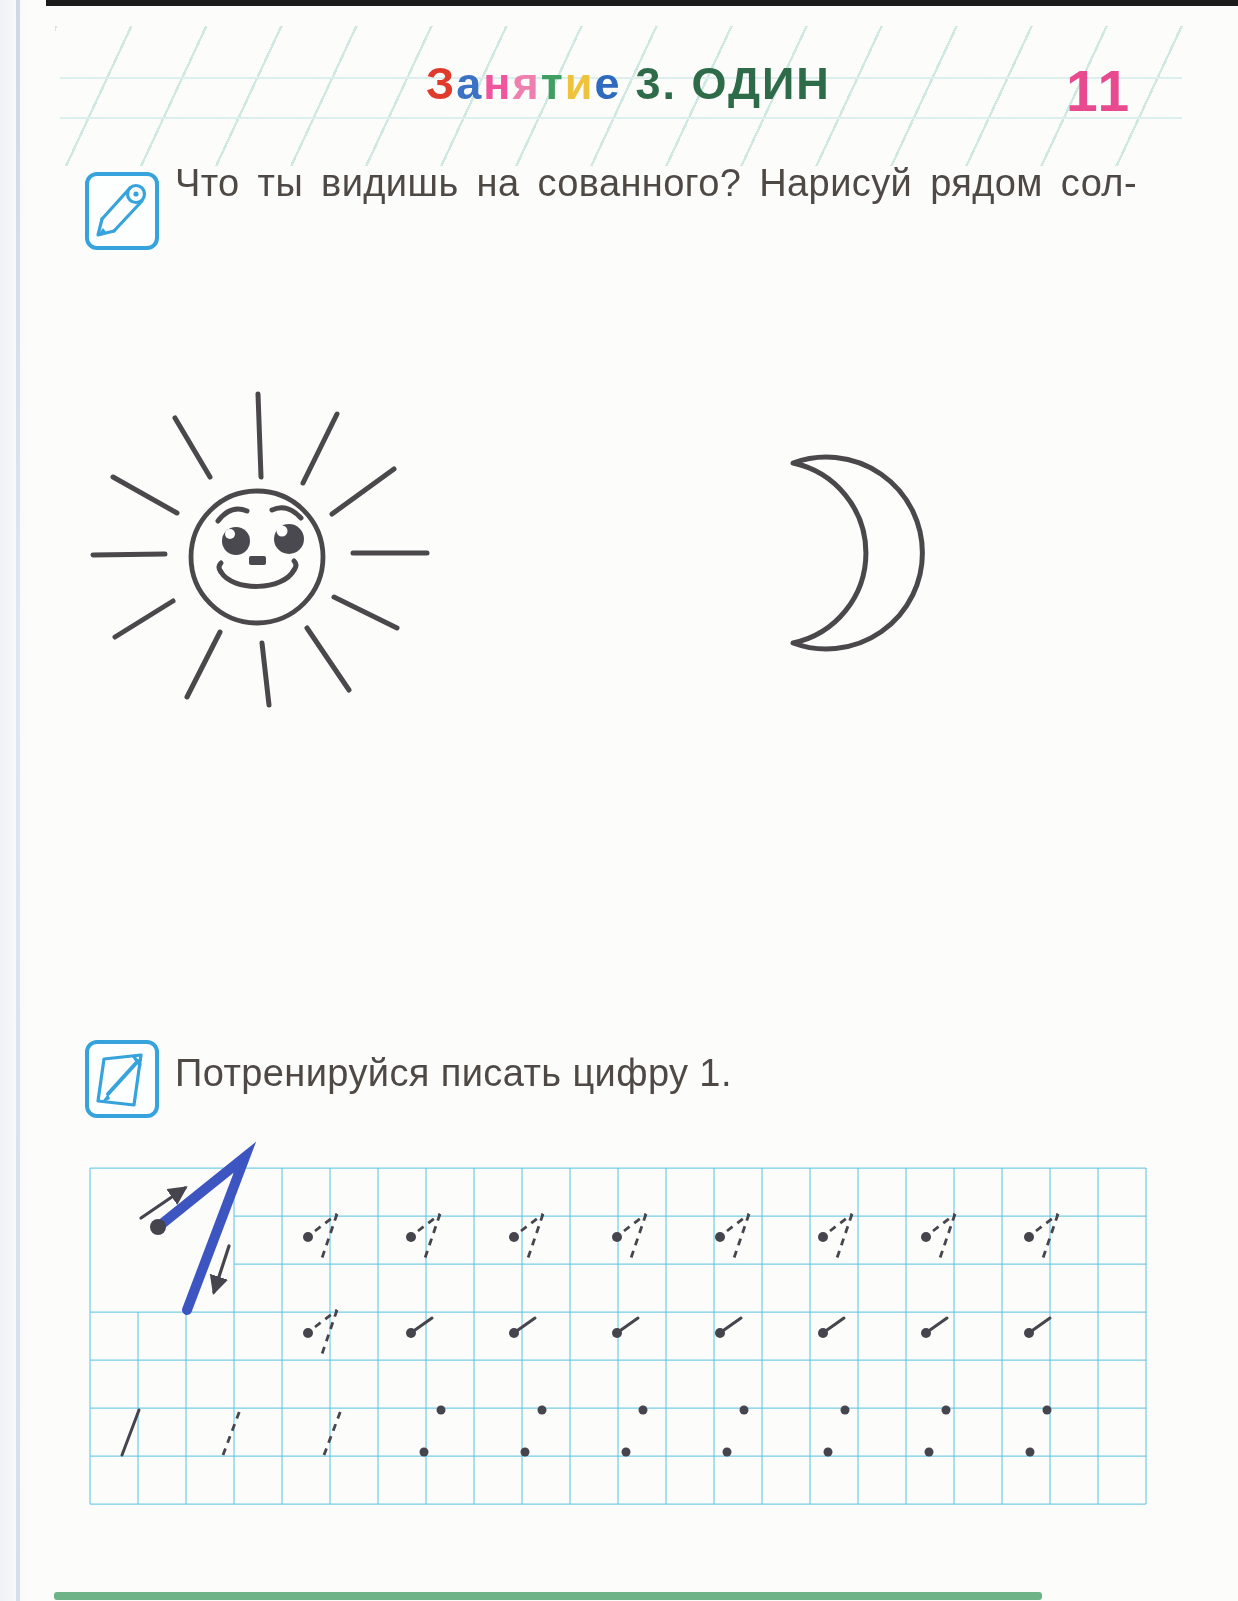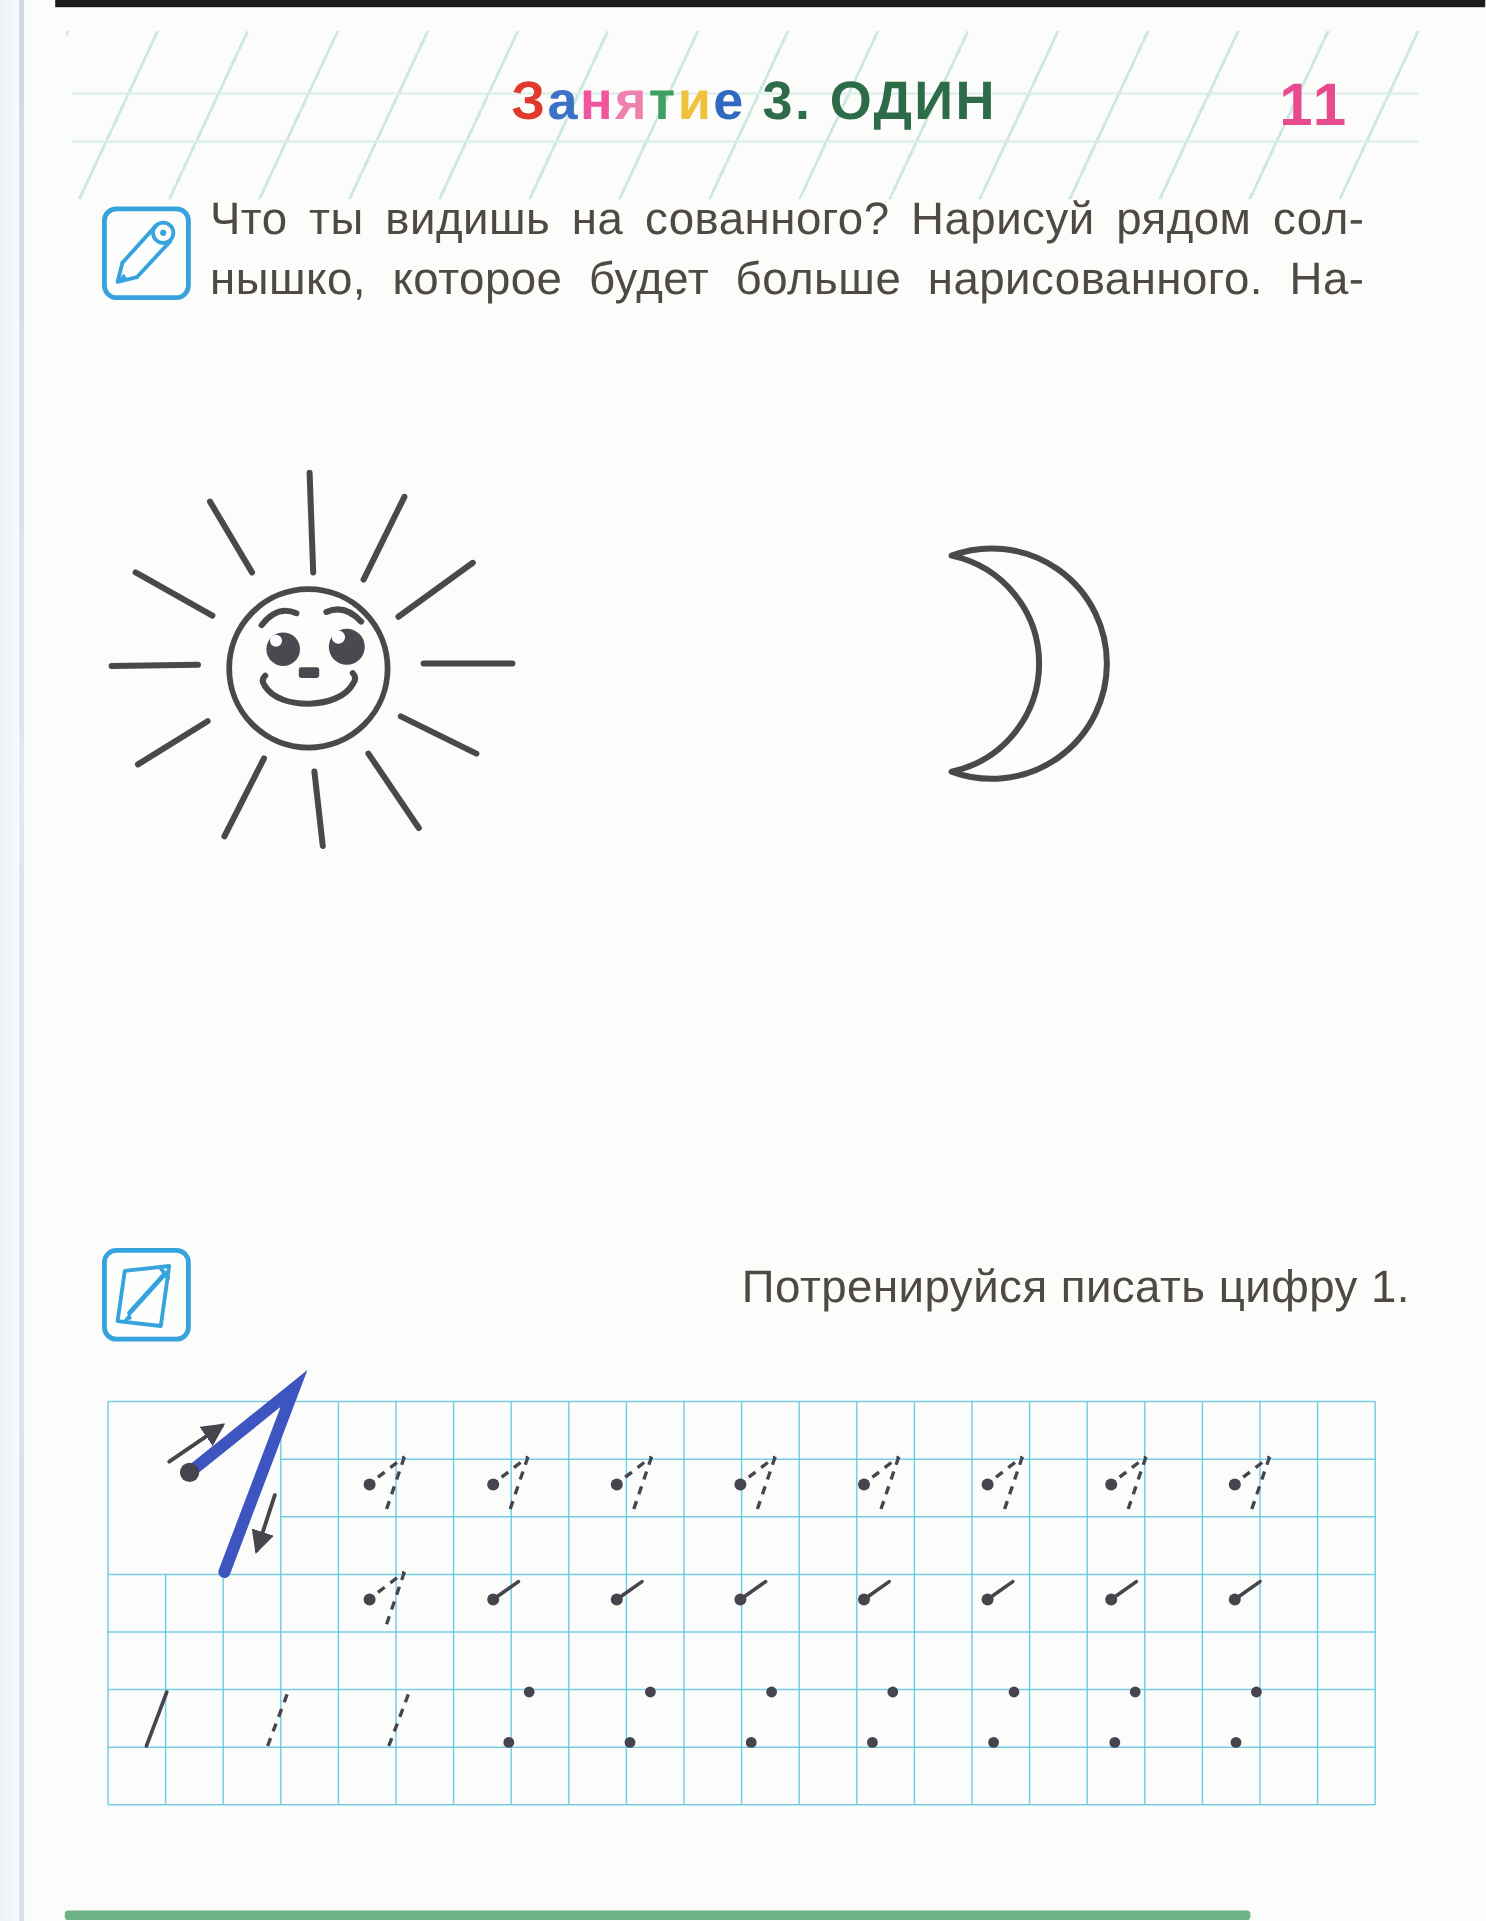--- a/index.html
+++ b/index.html
@@ -13,29 +13,29 @@
   .gutter-line{position:absolute;left:16px;top:0;width:4px;height:1601px;
           background:linear-gradient(180deg,#c7cfdf,#d9e2ef 40%,#cdd8ea);opacity:.8;}
   
   .header-slants{position:absolute;left:55px;top:26px;width:1130px;height:140px;
           background:repeating-linear-gradient(115deg,rgba(136,200,186,.38) 0 2.4px,rgba(0,0,0,0) 2.4px 68px);}
   .hguide{position:absolute;left:60px;width:1122px;height:2px;background:#ddefec;}
   .hg1{top:77px;} .hg2{top:117px;}
   
   .title{position:absolute;left:426px;top:58px;font-weight:bold;font-size:45px;letter-spacing:2px;white-space:nowrap;}
   .title .rest{margin-left:14px;}
-  .pagenum{position:absolute;left:1066px;top:58px;font-weight:bold;font-size:50px;letter-spacing:3px;}
+  .pagenum{position:absolute;left:1066px;top:58px;font-weight:bold;font-size:57px;letter-spacing:3px;}
   
   .icon-box{position:absolute;width:66px;height:70px;border:4px solid #36a3dd;border-radius:12px;background:#fdfefe;}
   .icon1{left:85px;top:172px;}
   .icon2{left:85px;top:1040px;}
   
   .task-text{position:absolute;left:175px;width:962px;color:#4e4944;font-size:38px;line-height:50px;letter-spacing:.4px;}
   .t1{top:158px;}
-  .t2{top:1048px;width:1000px;text-align:right;}
+  .t2{top:1048px;width:1000px;}
   .line{white-space:nowrap;}
   .just{white-space:normal;text-align:justify;text-align-last:justify;}
   
   #art{position:absolute;left:0;top:0;}
   .gl{stroke:#5fc6e4;stroke-width:1.25px;opacity:.85;}
   .ink{stroke:#46444c;stroke-width:3;stroke-linecap:round;fill:none;}
   .dash{stroke-dasharray:7 6;stroke-width:2.8;stroke-linecap:butt;}
   .inkfill{fill:#46444c;}
   .big-one{stroke-width:10;fill:none;stroke-linecap:round;stroke-linejoin:miter;}
   .arrow{stroke-width:3.2;}
@@ -66,21 +66,20 @@
         <line x1="41" y1="12" x2="13" y2="43"></line>
         <line x1="53" y1="25" x2="25" y2="55"></line>
         <path d="M13,43 L9,59 L25,55"></path>
       </g>
       <circle cx="47" cy="18" r="2.6" fill="#36a3dd"></circle>
       <path d="M9,59 L14,52 L17,56 Z" fill="#36a3dd"></path>
     </svg>
   </div>
   <div class="task-text t1">
     <div class="line just">Что ты видишь на сованного? Нарисуй рядом сол-</div>
-    <div class="line just">нышко, которое будет больше нарисованного. На-</div>
   </div>
 
   <div class="icon-box icon2">
     <svg width="66" height="70" viewBox="0 0 66 70">
       <g class="icon-stroke">
         <polygon points="15,15 52,11 45,61 9,57"></polygon>
         <line x1="19" y1="50" x2="49" y2="17" stroke-width="4"></line>
         <line x1="45" y1="13" x2="51" y2="21"></line>
       </g>
       <path d="M19,50 L12,59 L21,55 Z" fill="#36a3dd"></path>

